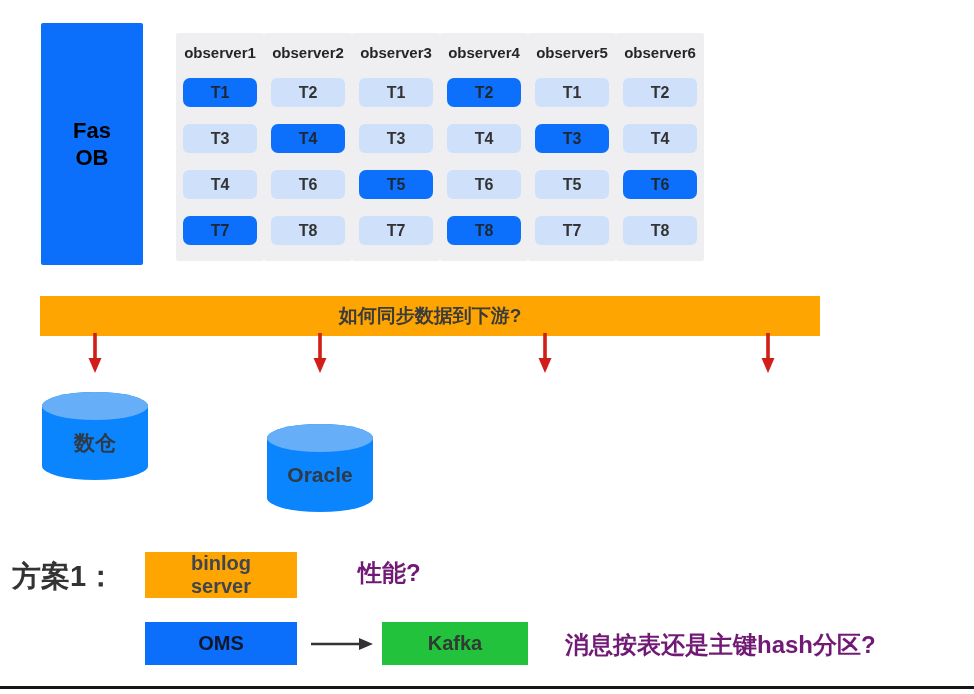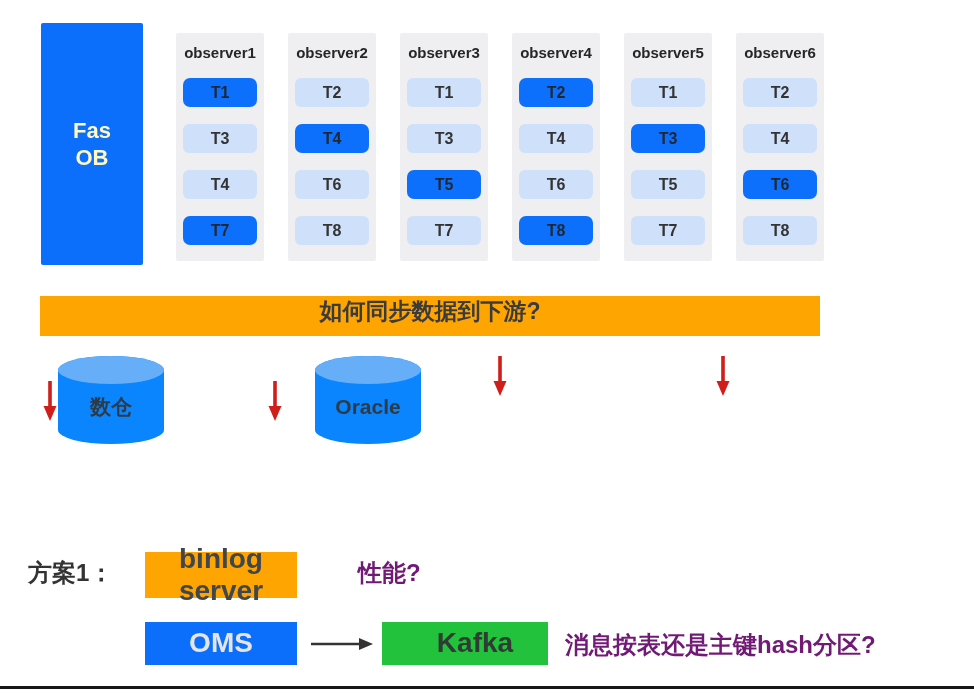--- a/index.html
+++ b/index.html
@@ -5,63 +5,63 @@
   html,body { margin:0; padding:0; background:#fff; }
   .canvas {
     position:relative; width:974px; height:694px; background:#ffffff;
     font-family:"Liberation Sans","DejaVu Sans",sans-serif; overflow:hidden;
   }
   
   .fasob {
     position:absolute; left:41px; top:23px; width:102px; height:242px;
     background:#0b6ffb; border-radius:2px;
     display:flex; align-items:center; justify-content:center;
-    color:#fef9c3; font-weight:bold; font-size:22px; line-height:1.25;
+    color:#000000; font-weight:bold; font-size:22px; line-height:1.25;
     text-align:center; white-space:pre-line;
   }
   
   .columns {
-    position:absolute; left:176px; top:33px; display:flex; gap:24px;
+    position:absolute; left:176px; top:33px; display:flex; 
   }
   .col {
     width:88px; height:228px; background:#efeff1; border-radius:2px;
     display:flex; flex-direction:column; align-items:center; flex:0 0 auto;
   }
   .col-title { margin-top:11px; font-size:15px; font-weight:bold; color:#262626; }
   .chip {
     width:74px; height:29px; border-radius:6px; flex:0 0 auto;
     display:flex; align-items:center; justify-content:center;
     font-size:16px; font-weight:bold; color:#333; background:#cfe0fa;
     margin-top:17px;
   }
   .chip:first-of-type { margin-top:14px; }
   .chip.leader { background:#0d70fc; color:#1f2732; border-radius:7px; }
   
   .banner {
     position:absolute; left:40px; top:296px; width:780px; height:40px;
-    background:#ffa502; display:flex; justify-content:center;
-    font-size:23px; font-weight:bold; color:#3b3b3b;
+    background:#ffa502; display:flex; align-items:center; justify-content:center;
+    font-size:19px; font-weight:bold; color:#3b3b3b;
   }
   
   .sink {
-    position:absolute; top:356px; width:106px;
-    display:flex; flex-direction:row; align-items:center;text-align:right;
+    position:absolute; top:333px; width:106px;
+    display:flex; flex-direction:column; align-items:center;text-align:right;
   }
   .sink .gap { height:15px; }
   
-  .scheme-label { position:absolute; left:28px; font-size:24px; font-weight:bold; color:#333; }
+  .scheme-label { position:absolute; left:12px; font-size:29px; font-weight:bold; color:#333; }
   .scheme-note  { position:absolute; font-size:24px; font-weight:bold; color:#701a75; }
   .scheme-box {
     position:absolute; display:flex; align-items:center; justify-content:center;
-    font-weight:bold; font-size:28px; color:#40464d; text-align:center;
+    font-weight:bold; font-size:20px; color:#40464d; text-align:center;
     line-height:1.15; white-space:pre-line;
   }
   .binlog { left:145px; top:552px; width:152px; height:46px; }
-  .oms    { left:145px; top:622px; width:152px; height:43px; color:#e5e5e5; }
-  .kafka  { left:382px; top:622px; width:146px; height:43px; color:#2f3b33;padding-left:20px; }
+  .oms    { left:145px; top:622px; width:152px; height:43px; color:#0f172a; }
+  .kafka  { left:382px; top:622px; width:146px; height:43px; color:#2f3b33; }
   .flow-arrow { position:absolute; left:311px; top:636px; }
   .bottom-line { position:absolute; left:0; top:686px; width:974px; height:3px; background:#161616; }
 </style>
 </head>
 <body>
 
 <div class="canvas">
 
   <div class="fasob">
     <span>Fas

